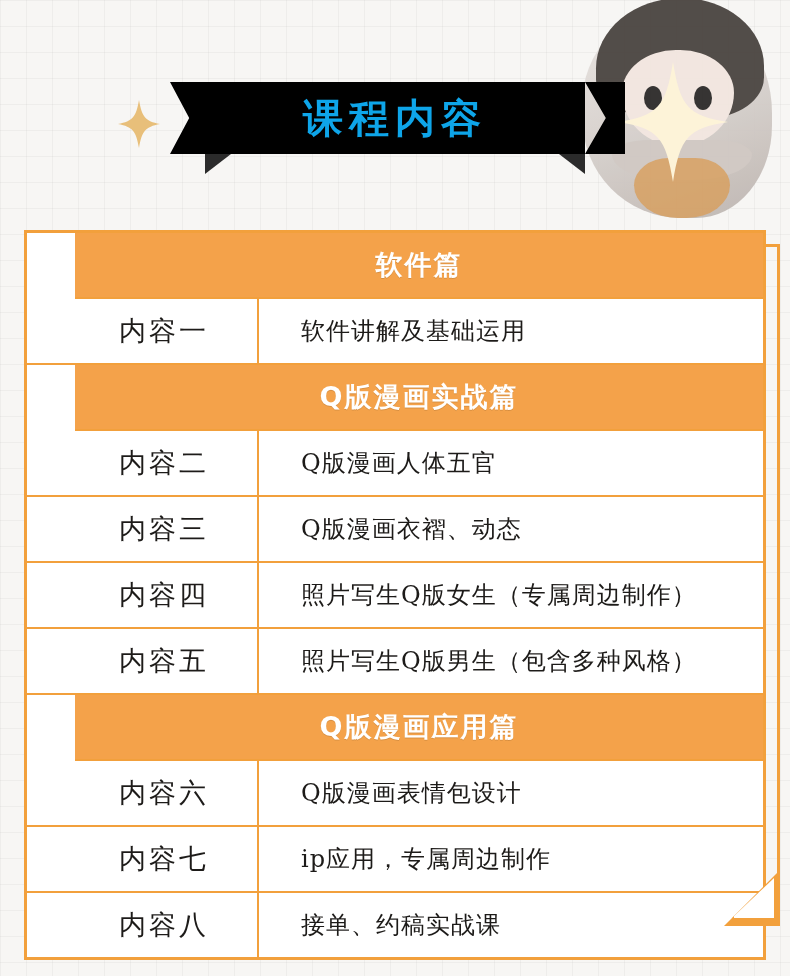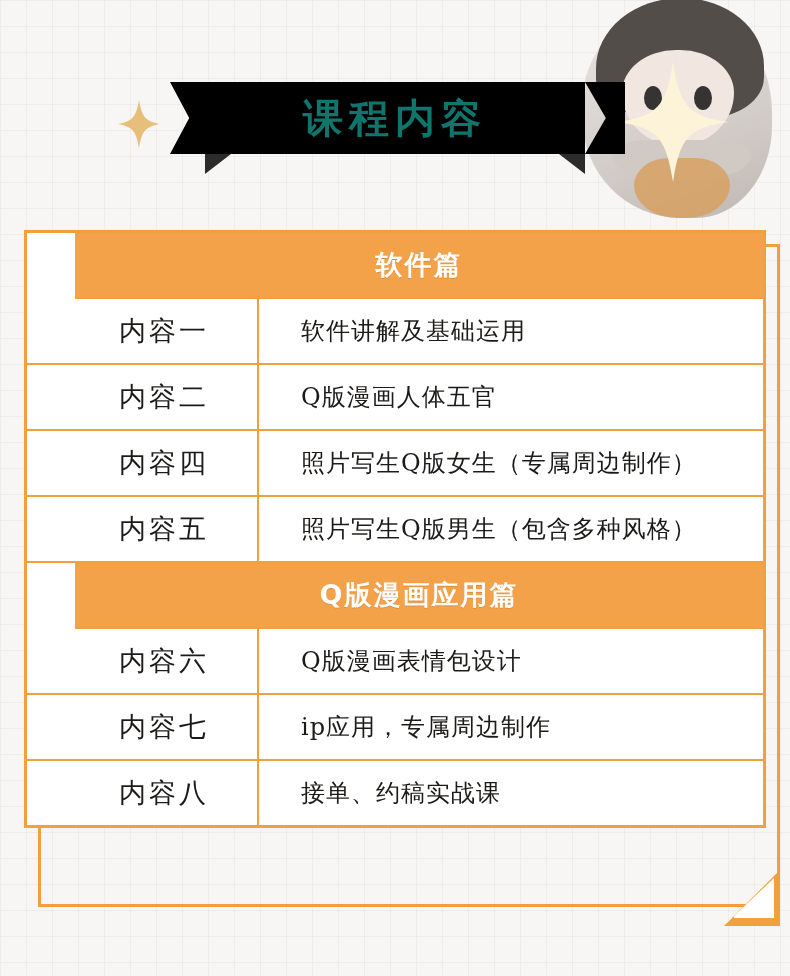--- a/index.html
+++ b/index.html
@@ -42,21 +42,21 @@
     clip-path: polygon(0 0, 100% 0, 100% 100%, 0 100%);
   }
   .banner-inner {
     width: 100%;
     height: 100%;
     display: flex;
     align-items: center;
     justify-content: center;
   }
   .banner-title {
-    color: #0f766e;
+    color: #0ea5e9;
     font-size: 40px;
     letter-spacing: 6px;
     font-weight: 700;
     font-family: "DejaVu Sans", "Liberation Sans", sans-serif;
   }
   
   .ribbon-tail {
     position: absolute;
     top: 82px;
     width: 40px;
@@ -308,23 +308,30 @@
 <div class="table-wrap">
   <div class="table-shadow"></div>
   <div class="table" id="course-table">
       <div class="row section">
         <span class="section-label">软件篇</span>
       </div>
       <div class="row item">
         <div class="cell-left">内容一</div>
         <div class="cell-right">软件讲解及基础运用</div>
       </div>
+      <div class="row section">
+        <span class="section-label">Q版漫画实战篇</span>
+      </div>
       <div class="row item">
         <div class="cell-left">内容二</div>
         <div class="cell-right">Q版漫画人体五官</div>
+      </div>
+      <div class="row item">
+        <div class="cell-left">内容三</div>
+        <div class="cell-right">Q版漫画衣褶、动态</div>
       </div>
       <div class="row item">
         <div class="cell-left">内容四</div>
         <div class="cell-right">照片写生Q版女生（专属周边制作）</div>
       </div>
       <div class="row item">
         <div class="cell-left">内容五</div>
         <div class="cell-right">照片写生Q版男生（包含多种风格）</div>
       </div>
       <div class="row section">

